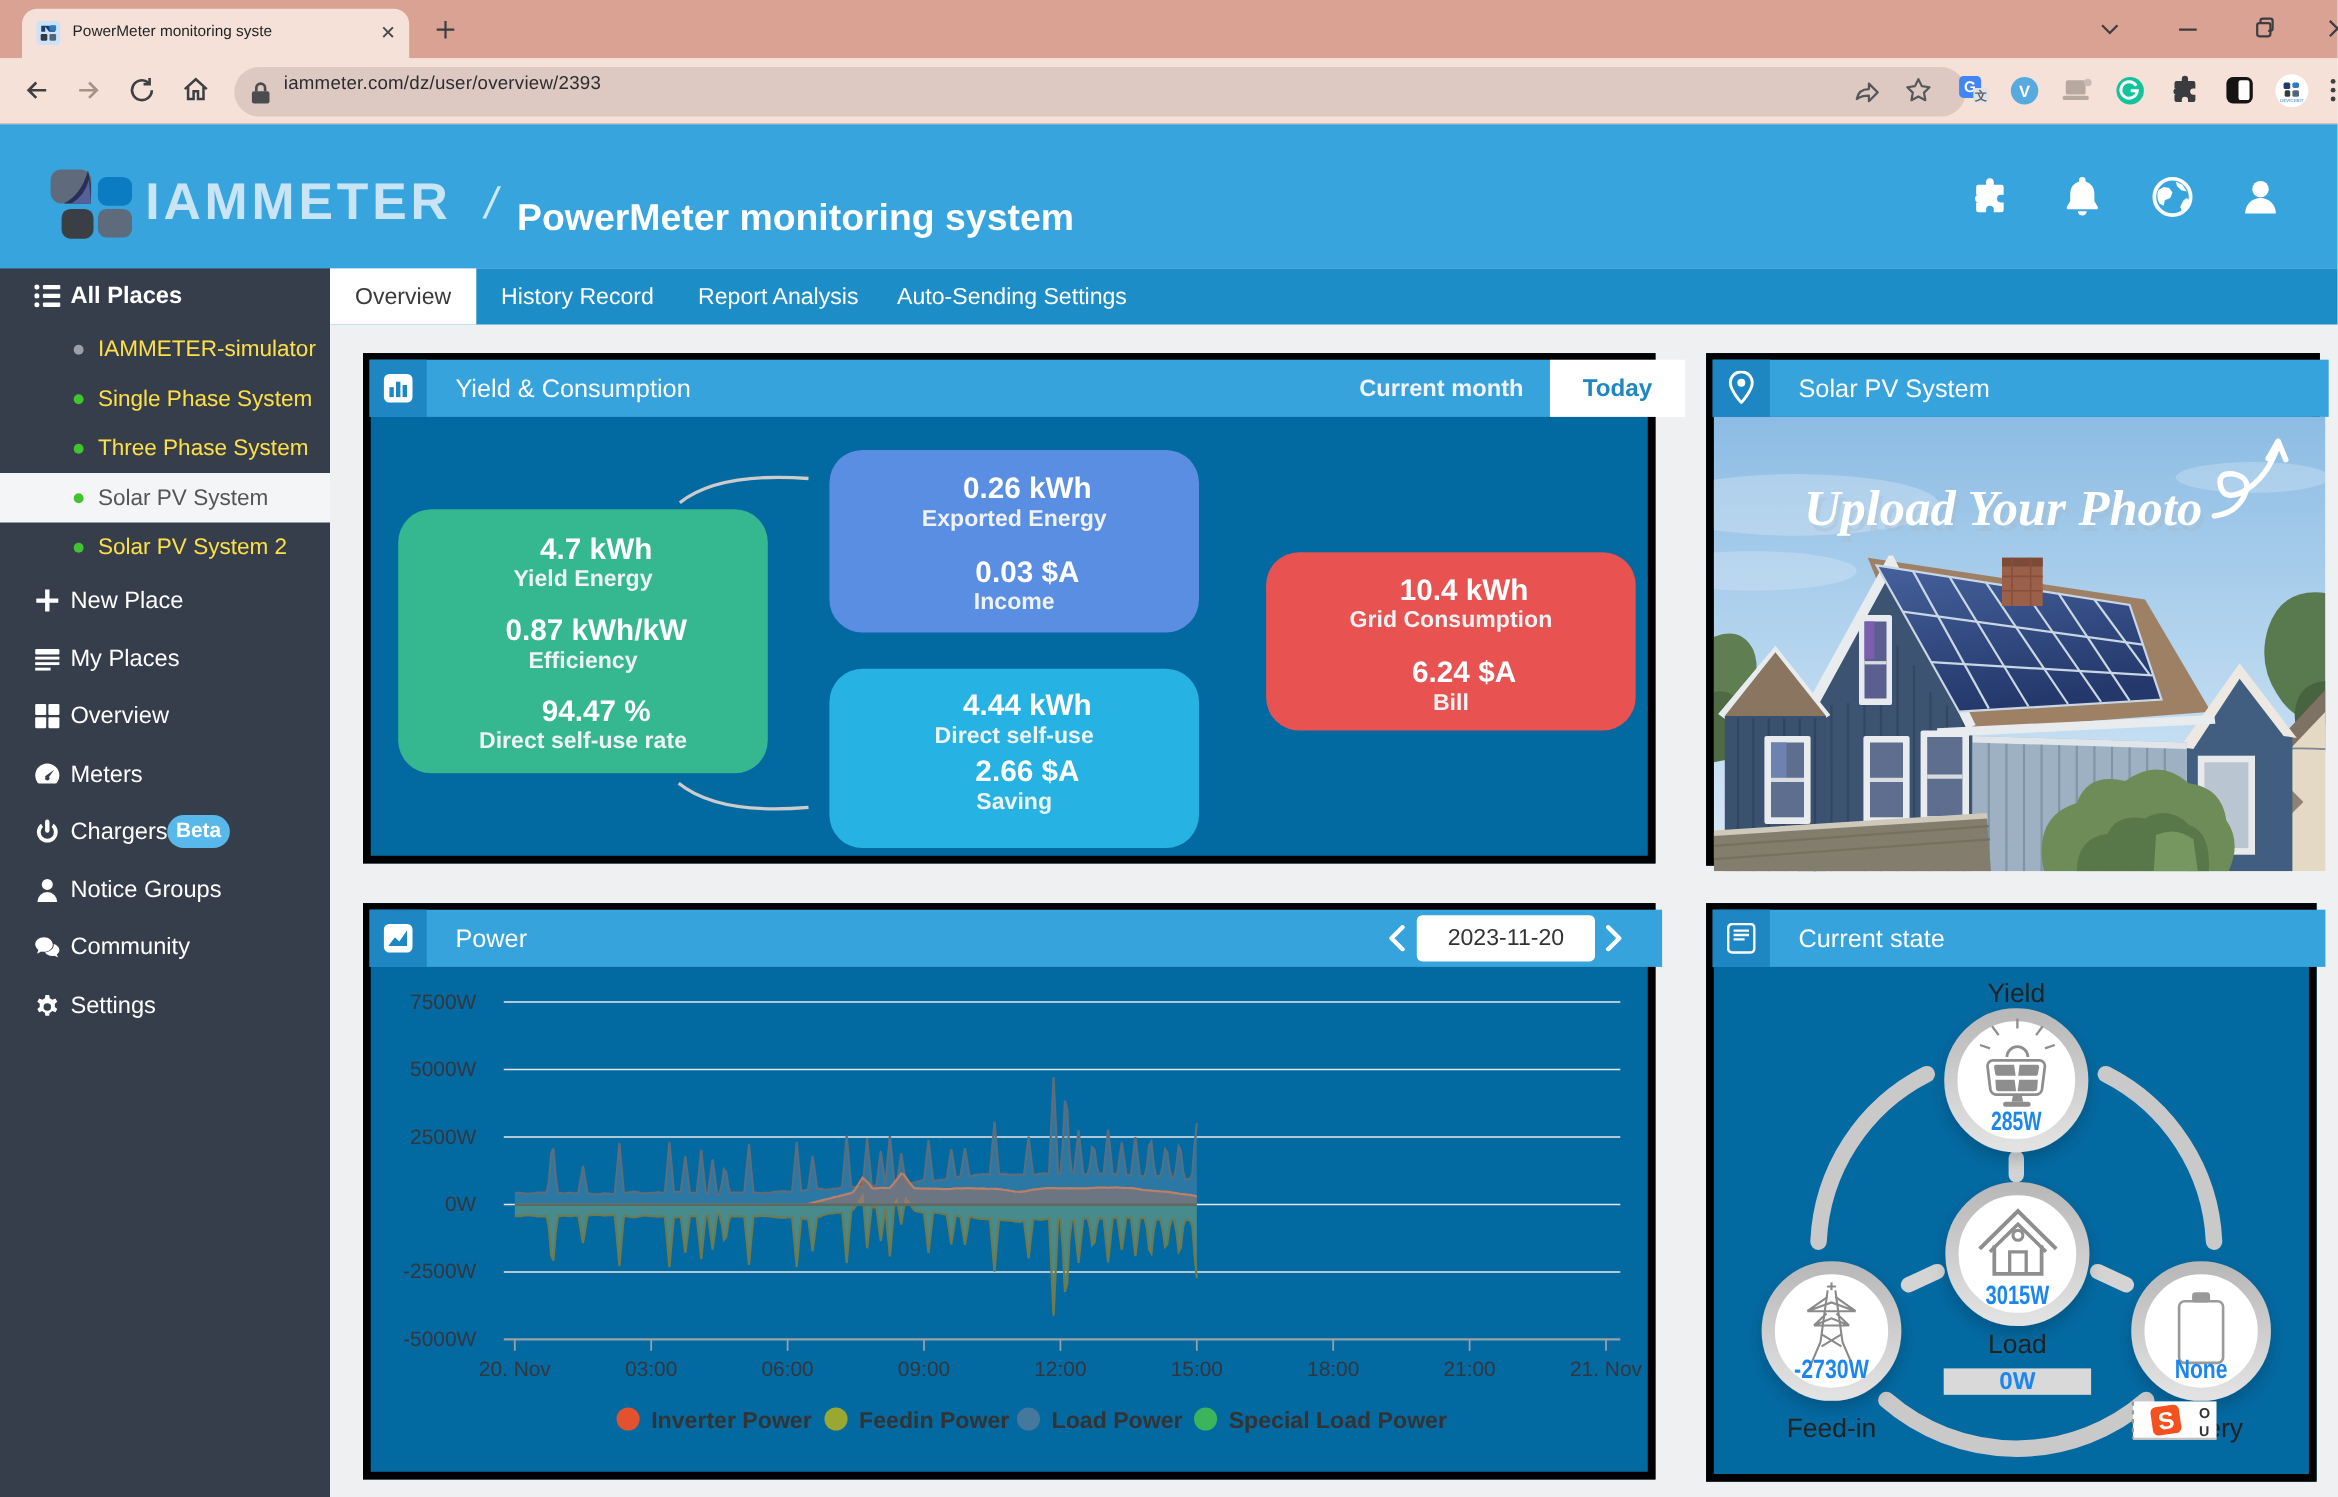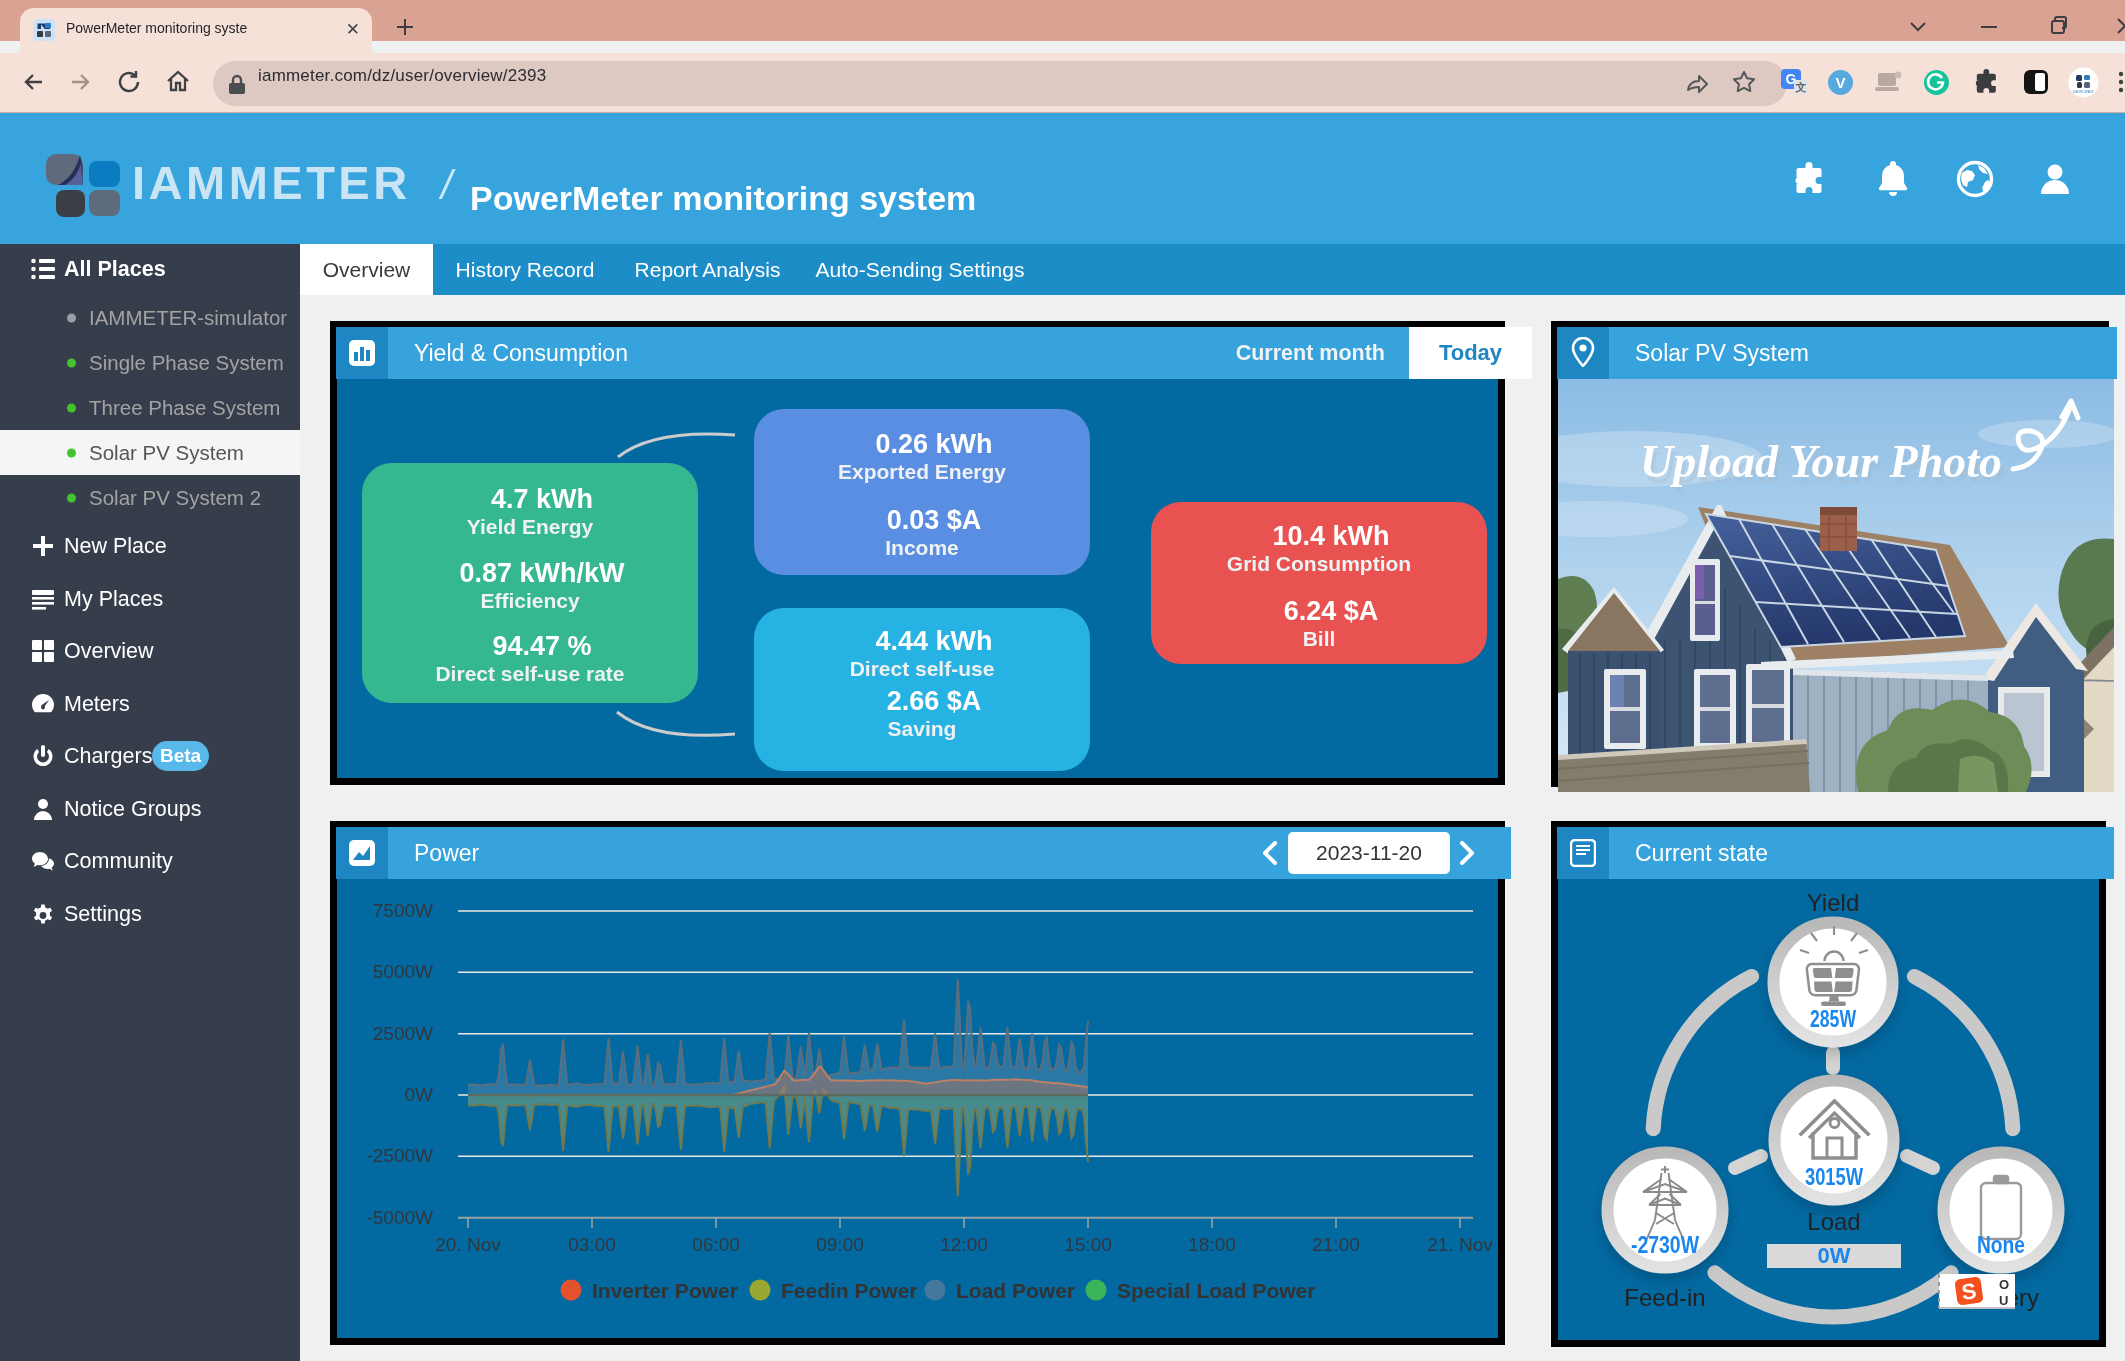--- a/index.html
+++ b/index.html
@@ -1,35 +1,35 @@
 <!DOCTYPE html>
 <html><head><meta charset="utf-8">
 <style>
 *{margin:0;padding:0;box-sizing:border-box;}
 html,body{width:2125px;height:1361px;overflow:hidden;font-family:"Liberation Sans",sans-serif;background:#eef0f1;}
 .abs{position:absolute;}
-#tabstrip{position:absolute;left:0;top:0;width:2125px;height:41px;background:#daa292;}
+#tabstrip{position:absolute;left:0;top:0;width:2125px;height:53px;background:#daa292;}
 #tab{position:absolute;left:20px;top:8px;width:352px;height:45px;background:#f6e1d9;border-radius:14px 14px 0 0;}
 #tab .title{position:absolute;left:46px;top:12px;font-size:14px;color:#1f2124;white-space:nowrap;width:266px;overflow:hidden;}
 #tab .fade{position:absolute;right:40px;top:10px;width:30px;height:26px;background:linear-gradient(90deg,rgba(246,225,217,0),#f6e1d9);}
 #tab .close{position:absolute;right:12px;top:11px;font-size:17px;color:#45474a;}
 #toolbar{position:absolute;left:0;top:53px;width:2125px;height:60px;background:#f6e1d9;border-bottom:1px solid #c9b3aa;}
 #urlpill{position:absolute;left:213px;top:8px;width:1574px;height:45px;border-radius:23px;background:#ddc9c1;}
 #apphead{position:absolute;left:0;top:113px;width:2125px;height:131px;background:#38a4dd;}
 #apphead .brand{position:absolute;left:132px;top:42px;font-size:47px;font-weight:600;letter-spacing:3.5px;color:#c9e4f4;}
 #apphead .slash{position:absolute;left:441px;top:50px;font-size:40px;font-style:italic;color:rgba(255,255,255,.75);}
 #apphead .ptitle{position:absolute;left:470px;top:59px;font-size:34px;font-weight:bold;color:#fff;}
 #navtabs{position:absolute;left:0;top:244px;width:2125px;height:51px;background:#1d8dc8;}
 #navtabs .t{position:absolute;top:0;height:51px;line-height:51px;text-align:center;font-size:21px;color:#fff;}
 #navtabs .active{background:#fff;color:#3a3a3a;}
 #sidebar{position:absolute;left:0;top:244px;width:300px;height:1117px;background:#363d4b;}
 .sbrow{position:absolute;left:0;width:300px;height:46px;color:#fff;font-size:21.5px;}
 .sbrow .ic{position:absolute;left:31px;top:50%;transform:translateY(-50%);width:24px;height:24px;}
 .sbrow .tx{position:absolute;left:64px;top:50%;transform:translateY(-50%);white-space:nowrap;}
-.sbsub{position:absolute;left:0;width:300px;height:45px;color:#a3a3a3;font-size:20.5px;}
+.sbsub{position:absolute;left:0;width:300px;height:45px;color:#fde047;font-size:20.5px;}
 .sbsub .dot{position:absolute;left:67px;top:50%;transform:translateY(-50%);width:9px;height:9px;border-radius:50%;}
 .sbsub .tx{position:absolute;left:89px;top:50%;transform:translateY(-50%);white-space:nowrap;}
 .sbsel{background:#f4f5f7;color:#555;}
 .panel{position:absolute;background:#0369a1;border:7px solid #000000;}
 .phead{position:absolute;left:-1px;top:-1px;height:52px;background:#37a3dd;}
 .ptile{position:absolute;left:0;top:0;width:52px;height:52px;background:#1e86c2;}
 .ptitle{position:absolute;left:78px;top:0;height:52px;line-height:52px;font-size:23px;color:#fff;white-space:nowrap;text-align:center;}
 .card{position:absolute;border-radius:30px;color:#fff;text-align:center;}
 .card .v{font-size:27px;font-weight:bold;padding-left:24px;}
 .card .l{font-size:21px;font-weight:bold;color:#eef2f3;}

